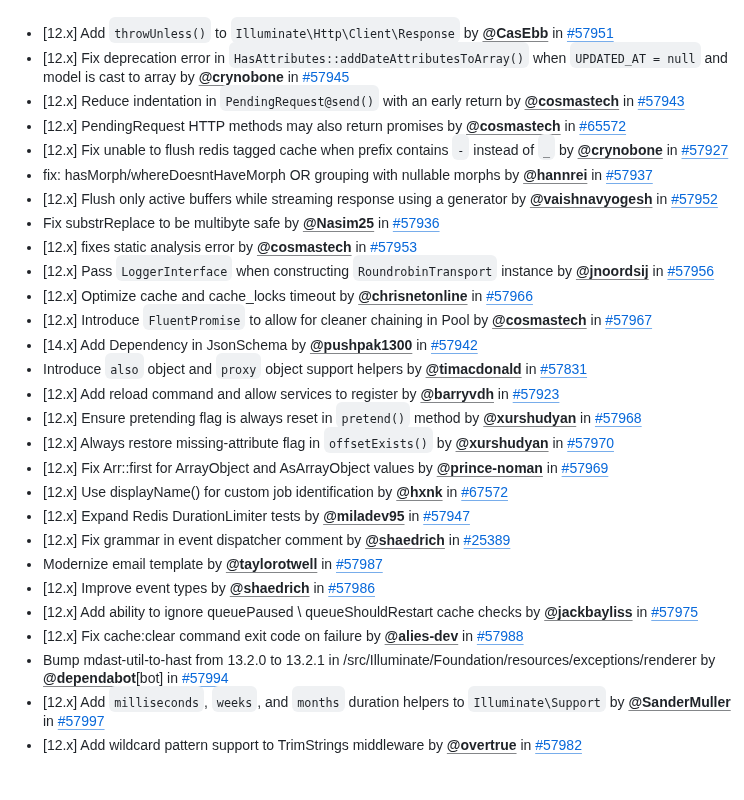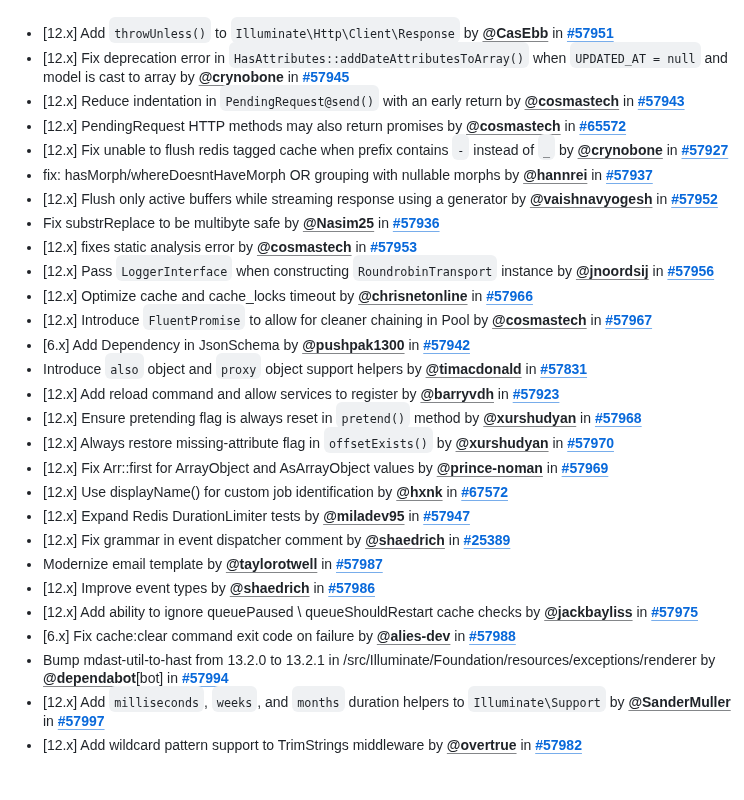--- a/index.html
+++ b/index.html
@@ -51,21 +51,21 @@
     color: var(--text);
     font-weight: 700;
     text-decoration: underline;
     text-decoration-color: rgba(31,35,40,0.55);
     text-underline-offset: 2.5px;
     cursor: pointer;
     text-align: right;
   }
   a.pr {
     color: var(--link);
-    font-weight: 700;
+    font-weight: 400;
     text-decoration: underline;
     text-decoration-color: rgba(9,105,218,0.55);
     text-underline-offset: 2.5px;
     cursor: pointer;
   }
 </style>
 </head>
 <body>
 
 <main class="page">
@@ -75,30 +75,30 @@
       <li><span>[12.x] Reduce indentation in </span><code class="inline-code">PendingRequest@send()</code><span> with an early return by </span><a class="user" href="#">@cosmastech</a><span> in </span><a class="pr" href="#">#57943</a></li>
       <li><span>[12.x] PendingRequest HTTP methods may also return promises by </span><a class="user" href="#">@cosmastech</a><span> in </span><a class="pr" href="#">#65572</a></li>
       <li><span>[12.x] Fix unable to flush redis tagged cache when prefix contains </span><code class="inline-code">-</code><span> instead of </span><code class="inline-code">_</code><span> by </span><a class="user" href="#">@crynobone</a><span> in </span><a class="pr" href="#">#57927</a></li>
       <li><span>fix: hasMorph/whereDoesntHaveMorph OR grouping with nullable morphs by </span><a class="user" href="#">@hannrei</a><span> in </span><a class="pr" href="#">#57937</a></li>
       <li><span>[12.x] Flush only active buffers while streaming response using a generator by </span><a class="user" href="#">@vaishnavyogesh</a><span> in </span><a class="pr" href="#">#57952</a></li>
       <li><span>Fix substrReplace to be multibyte safe by </span><a class="user" href="#">@Nasim25</a><span> in </span><a class="pr" href="#">#57936</a></li>
       <li><span>[12.x] fixes static analysis error by </span><a class="user" href="#">@cosmastech</a><span> in </span><a class="pr" href="#">#57953</a></li>
       <li><span>[12.x] Pass </span><code class="inline-code">LoggerInterface</code><span> when constructing </span><code class="inline-code">RoundrobinTransport</code><span> instance by </span><a class="user" href="#">@jnoordsij</a><span> in </span><a class="pr" href="#">#57956</a></li>
       <li><span>[12.x] Optimize cache and cache_locks timeout by </span><a class="user" href="#">@chrisnetonline</a><span> in </span><a class="pr" href="#">#57966</a></li>
       <li><span>[12.x] Introduce </span><code class="inline-code">FluentPromise</code><span> to allow for cleaner chaining in Pool by </span><a class="user" href="#">@cosmastech</a><span> in </span><a class="pr" href="#">#57967</a></li>
-      <li><span>[6.x] Add Dependency in JsonSchema by </span><a class="user" href="#">@pushpak1300</a><span> in </span><a class="pr" href="#">#57942</a></li>
+      <li><span>[14.x] Add Dependency in JsonSchema by </span><a class="user" href="#">@pushpak1300</a><span> in </span><a class="pr" href="#">#57942</a></li>
       <li><span>Introduce </span><code class="inline-code">also</code><span> object and </span><code class="inline-code">proxy</code><span> object support helpers by </span><a class="user" href="#">@timacdonald</a><span> in </span><a class="pr" href="#">#57831</a></li>
       <li><span>[12.x] Add reload command and allow services to register by </span><a class="user" href="#">@barryvdh</a><span> in </span><a class="pr" href="#">#57923</a></li>
       <li><span>[12.x] Ensure pretending flag is always reset in </span><code class="inline-code">pretend()</code><span> method by </span><a class="user" href="#">@xurshudyan</a><span> in </span><a class="pr" href="#">#57968</a></li>
       <li><span>[12.x] Always restore missing-attribute flag in </span><code class="inline-code">offsetExists()</code><span> by </span><a class="user" href="#">@xurshudyan</a><span> in </span><a class="pr" href="#">#57970</a></li>
       <li><span>[12.x] Fix Arr::first for ArrayObject and AsArrayObject values by </span><a class="user" href="#">@prince-noman</a><span> in </span><a class="pr" href="#">#57969</a></li>
       <li><span>[12.x] Use displayName() for custom job identification by </span><a class="user" href="#">@hxnk</a><span> in </span><a class="pr" href="#">#67572</a></li>
       <li><span>[12.x] Expand Redis DurationLimiter tests by </span><a class="user" href="#">@miladev95</a><span> in </span><a class="pr" href="#">#57947</a></li>
       <li><span>[12.x] Fix grammar in event dispatcher comment by </span><a class="user" href="#">@shaedrich</a><span> in </span><a class="pr" href="#">#25389</a></li>
       <li><span>Modernize email template by </span><a class="user" href="#">@taylorotwell</a><span> in </span><a class="pr" href="#">#57987</a></li>
       <li><span>[12.x] Improve event types by </span><a class="user" href="#">@shaedrich</a><span> in </span><a class="pr" href="#">#57986</a></li>
       <li><span>[12.x] Add ability to ignore queuePaused \ queueShouldRestart cache checks by </span><a class="user" href="#">@jackbayliss</a><span> in </span><a class="pr" href="#">#57975</a></li>
-      <li><span>[6.x] Fix cache:clear command exit code on failure by </span><a class="user" href="#">@alies-dev</a><span> in </span><a class="pr" href="#">#57988</a></li>
+      <li><span>[12.x] Fix cache:clear command exit code on failure by </span><a class="user" href="#">@alies-dev</a><span> in </span><a class="pr" href="#">#57988</a></li>
       <li><span>Bump mdast-util-to-hast from 13.2.0 to 13.2.1 in /src/Illuminate/Foundation/resources/exceptions/renderer by </span><a class="user" href="#">@dependabot</a><span>[bot] in </span><a class="pr" href="#">#57994</a></li>
       <li><span>[12.x] Add </span><code class="inline-code">milliseconds</code><span>, </span><code class="inline-code">weeks</code><span>, and </span><code class="inline-code">months</code><span> duration helpers to </span><code class="inline-code">Illuminate\Support</code><span> by </span><a class="user" href="#">@SanderMuller</a><span> in </span><a class="pr" href="#">#57997</a></li>
       <li><span>[12.x] Add wildcard pattern support to TrimStrings middleware by </span><a class="user" href="#">@overtrue</a><span> in </span><a class="pr" href="#">#57982</a></li>
     </ul>
 </main>
 
 </body></html>

